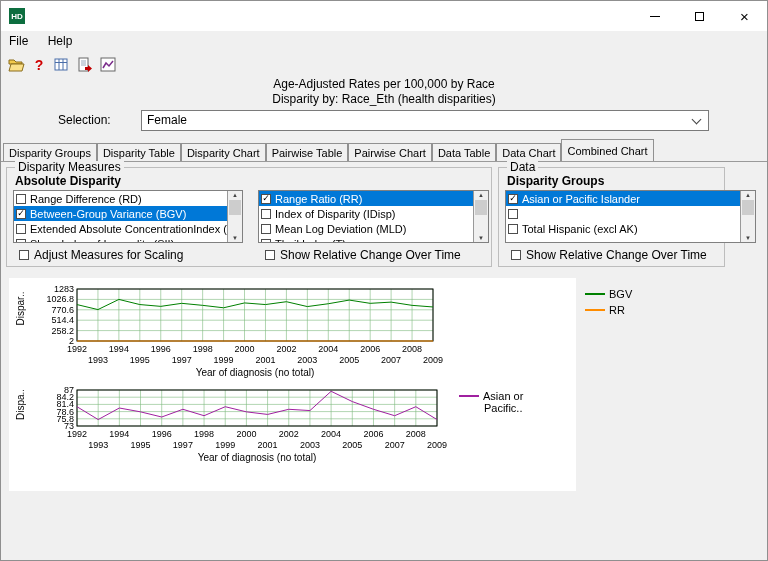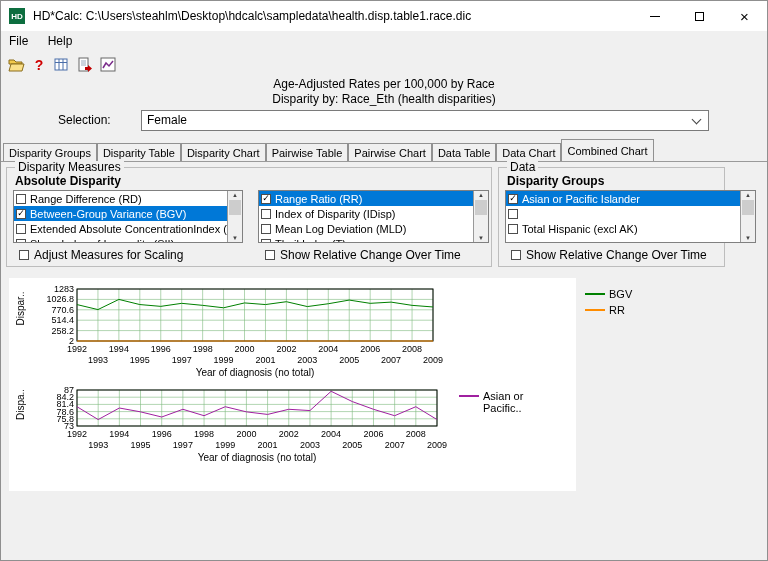--- a/index.html
+++ b/index.html
@@ -73,33 +73,32 @@
   #opt-scaling{left:12px;top:80px;} #opt-rel-change{left:258px;top:80px;} #opt-data-change{left:12px;top:80px;}
 
   
   #chart-panel{left:8px;top:277px;width:567px;height:213px;background:#fff;z-index:2;}
   .ylab{z-index:3;font-size:10px;text-align:center;width:70px;transform:rotate(-90deg);white-space:nowrap;}
   #ylab1{left:-16px;top:302px;} #ylab2{left:-16px;top:398px;}
   #svg1{left:34px;top:280px;z-index:3;} #svg2{left:34px;top:383px;z-index:3;}
   svg text{font-family:"Liberation Sans",sans-serif;}
   .legend{z-index:3;font-size:11px;}
   #legend1{left:584px;top:287px;} #legend2{left:458px;top:389px;}
-  .legend-row{display:flex;align-items:flex-start;margin-bottom:4px;line-height:12px;}
+  .legend-row{display:flex;align-items:flex-start;margin-bottom:4px;line-height:12px;text-align:center;}
   .legend-line{width:20px;height:2px;margin:5px 4px 0 0;flex:none;}
 </style>
 </head>
 <body>
 
 <div class="window">
 
   <div class="abs" id="titlebar">
     <div class="abs" id="app-icon">
         <span>HD</span>
       </div>
-    <div class="abs" id="win-title">HD*Calc: C:\Users\steahlm\Desktop\hdcalc\sampledata\health.disp.table1.race.dic</div>
     <div class="abs" id="win-controls">
       <div class="win-btn">
           <div class="glyph-min"></div>
         </div>
       <div class="win-btn">
           <div class="glyph-max"></div>
         </div>
       <div class="win-btn">
           <span>×</span>
         </div>

